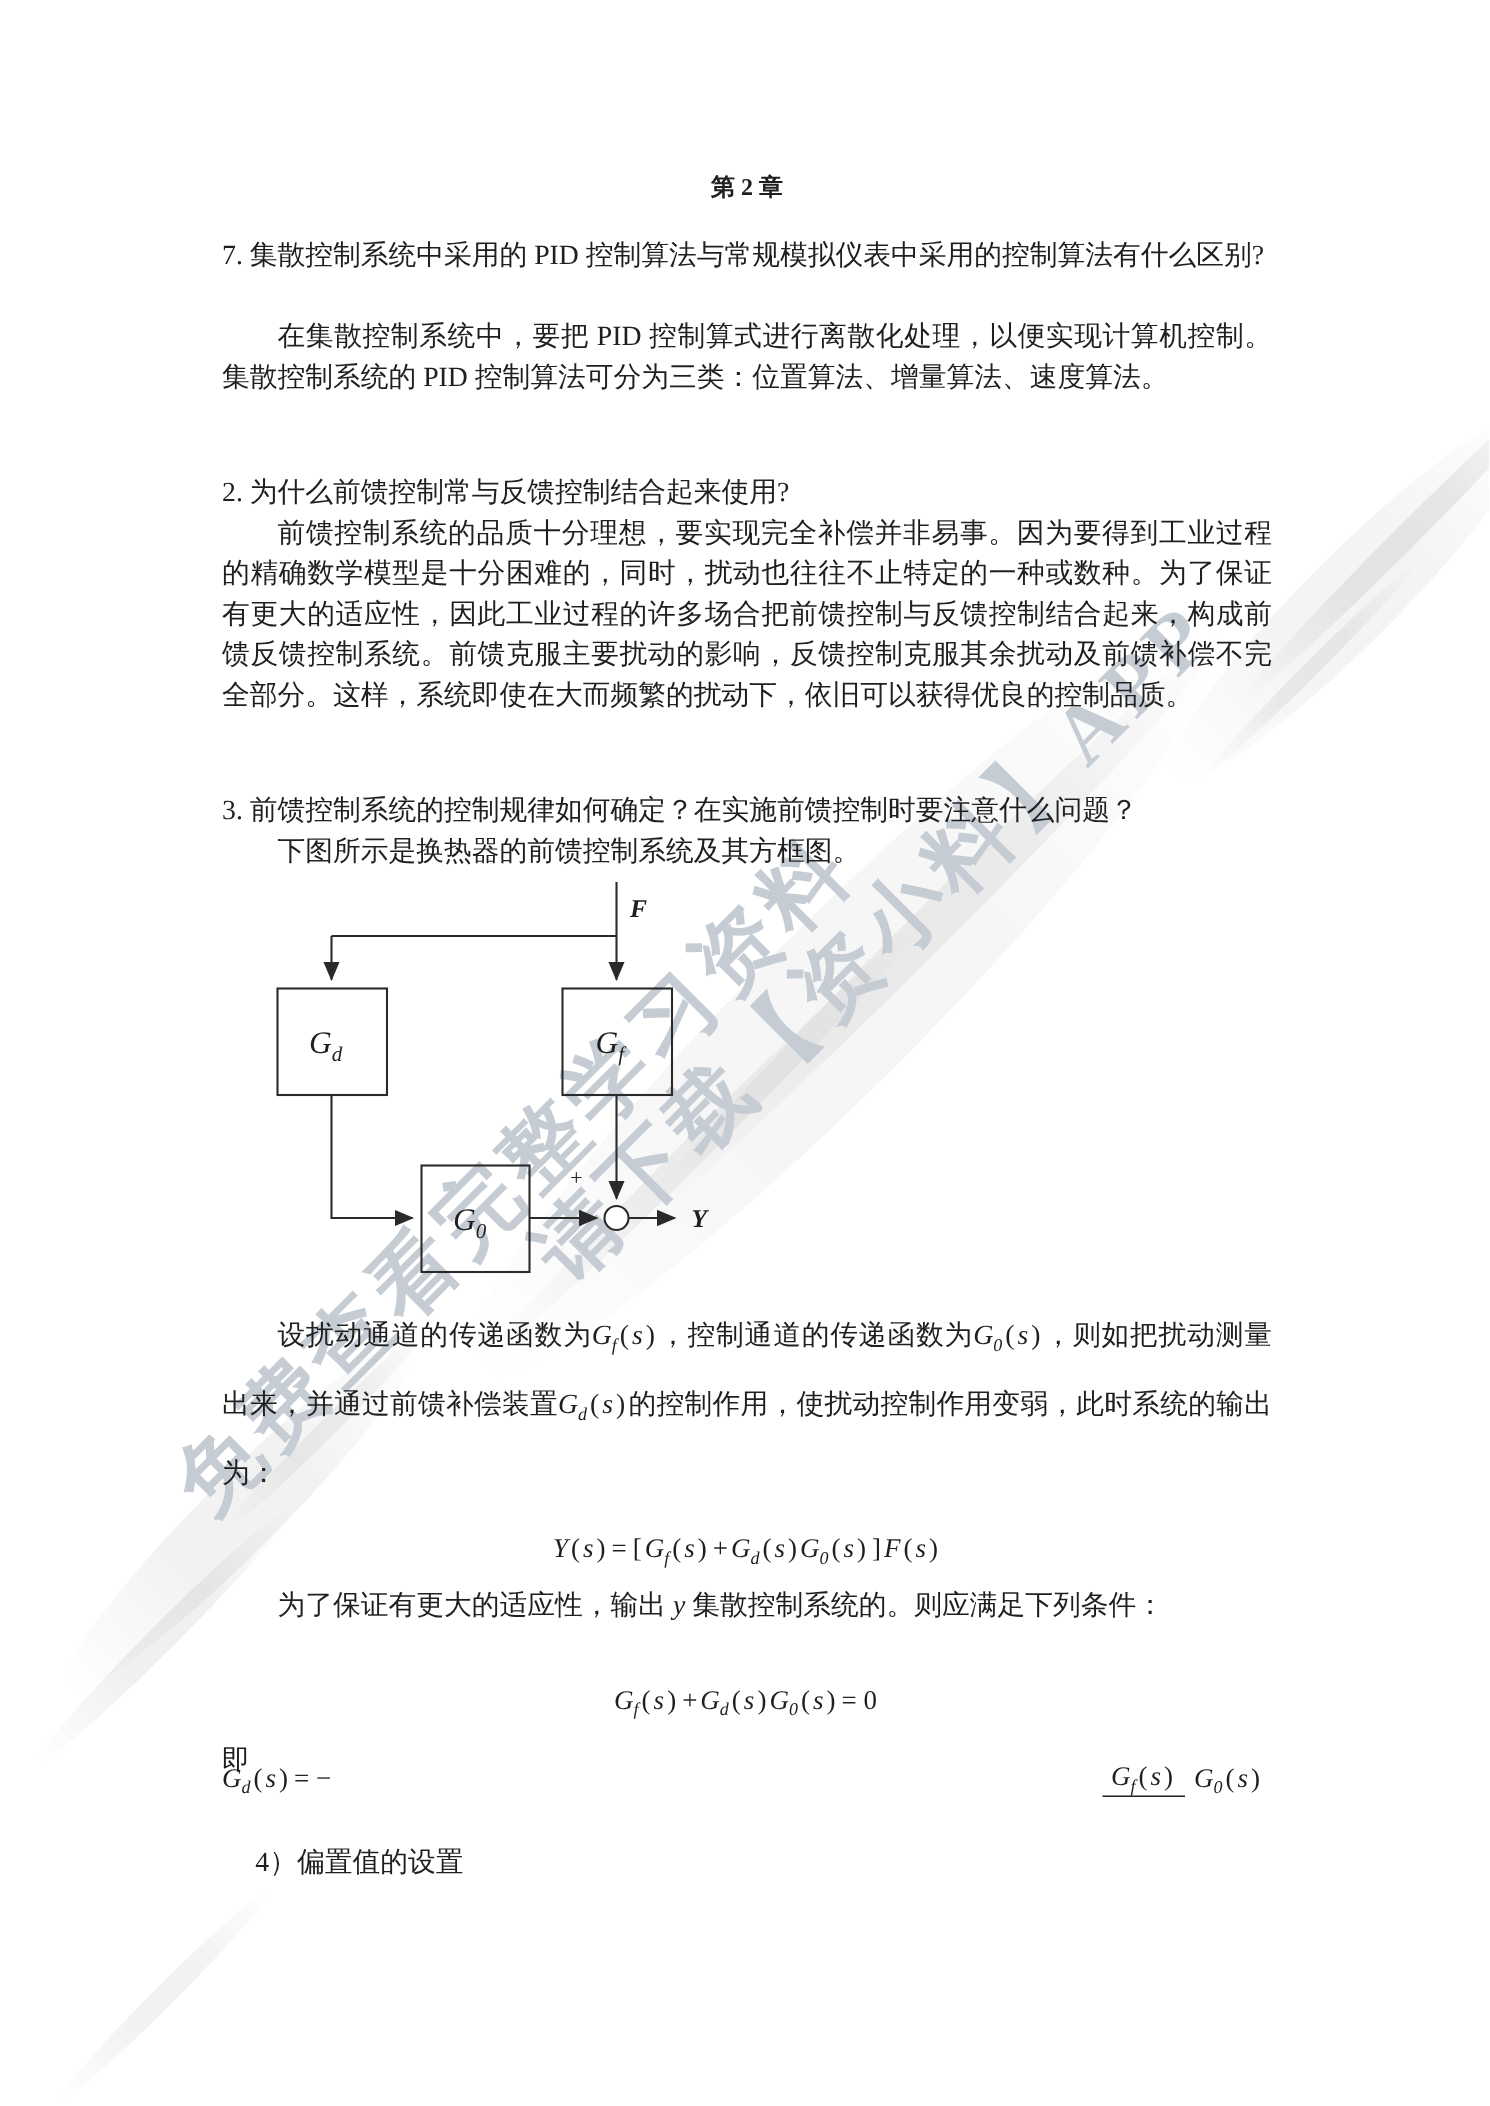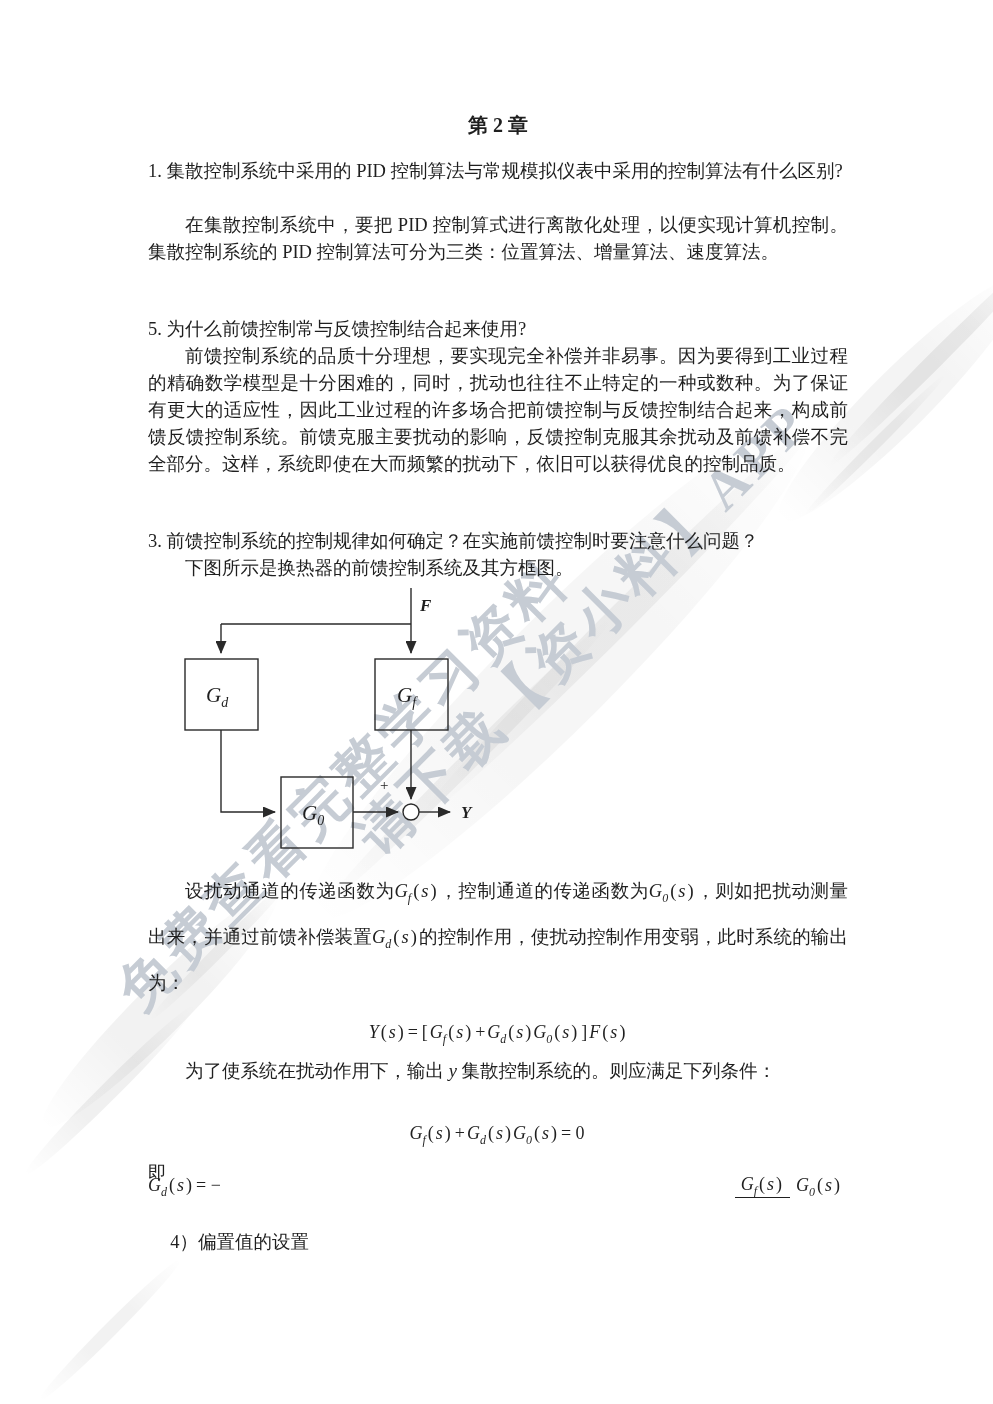--- a/index.html
+++ b/index.html
@@ -38,21 +38,21 @@
   .blk{
     position:absolute;
     left:148px;width:700px;
     font-size:18.5px;line-height:27px;
     text-align:justify;
     z-index:3;
   }
   .title{
     text-align:center;
     font-weight:bold;
-    font-size:20px;
+    font-size:16px;
   }
   .indent2{text-indent:2em;}
   .indent1{text-indent:1.2em;}
   .mathpara{line-height:46px;}
   .formula{text-align:center;font-size:18px;line-height:24px;margin-top:15px;}
   .mi{font-style:italic;}
   .mo{font-style:normal;margin:0 2px;}
   sub.mi{font-size:12px;line-height:0;font-style:italic;}
   .fracline{display:inline-flex;align-items:center;justify-content:space-between;}
   .frac{display:inline-flex;flex-direction:row;vertical-align:middle;text-align:center;margin-left:2px;}
@@ -83,24 +83,24 @@
     <div class="streak" style="left:-10px;top:1081px;width:240px;height:18px;background:linear-gradient(90deg,rgba(0,0,0,0) 0%,rgba(0,0,0,0.06) 35%,rgba(0,0,0,0.06) 65%,rgba(0,0,0,0) 100%);"></div>
     <div class="streak" style="left:120px;top:944px;width:200px;height:12px;background:linear-gradient(90deg,rgba(0,0,0,0) 0%,rgba(0,0,0,0.05) 35%,rgba(0,0,0,0.05) 65%,rgba(0,0,0,0) 100%);"></div>
     <div class="streak" style="left:10px;top:1323px;width:200px;height:14px;background:linear-gradient(90deg,rgba(0,0,0,0) 0%,rgba(0,0,0,0.05) 35%,rgba(0,0,0,0.05) 65%,rgba(0,0,0,0) 100%);"></div>
   </div>
 
   <div class="wm" style="left: 127px; top: 970px; color: rgb(198, 204, 212);">免费查看完整学习资料</div>
   <div class="wm" style="left: 367px; top: 815px; color: rgb(198, 204, 212);">请下载【资小料】APP</div>
 
   <div class="blk title" style="top:112px;">第 2 章</div>
 
-  <div class="blk" style="top:158px;">1. 集散控制系统中采用的 PID 控制算法与常规模拟仪表中采用的控制算法有什么区别?</div>
+  <div class="blk" style="top:158px;">7. 集散控制系统中采用的 PID 控制算法与常规模拟仪表中采用的控制算法有什么区别?</div>
   <div class="blk indent2" style="top:212px;">在集散控制系统中，要把 PID 控制算式进行离散化处理，以便实现计算机控制。集散控制系统的 PID 控制算法可分为三类：位置算法、增量算法、速度算法。</div>
 
-  <div class="blk" style="top:316px;">5. 为什么前馈控制常与反馈控制结合起来使用?</div>
+  <div class="blk" style="top:316px;">2. 为什么前馈控制常与反馈控制结合起来使用?</div>
   <div class="blk indent2" style="top:343px;">前馈控制系统的品质十分理想，要实现完全补偿并非易事。因为要得到工业过程的精确数学模型是十分困难的，同时，扰动也往往不止特定的一种或数种。为了保证有更大的适应性，因此工业过程的许多场合把前馈控制与反馈控制结合起来，构成前馈反馈控制系统。前馈克服主要扰动的影响，反馈控制克服其余扰动及前馈补偿不完全部分。这样，系统即使在大而频繁的扰动下，依旧可以获得优良的控制品质。</div>
 
   <div class="blk" style="top:528px;">3. 前馈控制系统的控制规律如何确定？在实施前馈控制时要注意什么问题？</div>
   <div class="blk indent2" style="top:555px;">下图所示是换热器的前馈控制系统及其方框图。</div>
 
   <svg class="diagram" style="left:175px;top:586px;" width="310" height="292" viewBox="175 586 310 292">
     <defs>
       <marker id="arw" markerUnits="userSpaceOnUse" markerWidth="13" markerHeight="11" refX="12" refY="5.5" orient="auto">
         <path d="M0,0 L13,5.5 L0,11 Z" fill="#2a2a2a"></path>
       </marker>
@@ -123,21 +123,21 @@
     <text class="dlabel" x="397" y="702"><tspan>G</tspan><tspan class="dsub" dy="5">f</tspan></text>
     <text class="dlabel" x="302" y="820"><tspan>G</tspan><tspan class="dsub" dy="5">0</tspan></text>
     <text class="plus" x="380" y="790">+</text>
     <text class="iolabel" x="461" y="818">Y</text>
   </svg>
 
   <div class="blk indent2 mathpara" style="top:868px;"><span>设扰动通道的传递函数为</span><span class="mi">G</span><sub class="mi">f</sub><span class="mo">(</span><span class="mi">s</span><span class="mo">)</span><span>，控制通道的传递函数为</span><span class="mi">G</span><sub class="mi">0</sub><span class="mo">(</span><span class="mi">s</span><span class="mo">)</span><span>，则如把扰动测量出来，并通过前馈补偿装置</span><span class="mi">G</span><sub class="mi">d</sub><span class="mo">(</span><span class="mi">s</span><span class="mo">)</span><span>的控制作用，使扰动控制作用变弱，此时系统的输出为：</span></div>
 
   <div class="blk formula" style="top:1005px;"><span class="mi">Y</span><span class="mo">(</span><span class="mi">s</span><span class="mo">)</span><span class="mo">=</span><span class="mo">[</span><span class="mi">G</span><sub class="mi">f</sub><span class="mo">(</span><span class="mi">s</span><span class="mo">)</span><span class="mo">+</span><span class="mi">G</span><sub class="mi">d</sub><span class="mo">(</span><span class="mi">s</span><span class="mo">)</span><span class="mi">G</span><sub class="mi">0</sub><span class="mo">(</span><span class="mi">s</span><span class="mo">)</span><span class="mo">]</span><span class="mi">F</span><span class="mo">(</span><span class="mi">s</span><span class="mo">)</span></div>
 
-  <div class="blk indent2" style="top:1058px;"><span>为了使系统在扰动作用下，输出 </span><span class="mi">y</span><span> 集散控制系统的。则应满足下列条件：</span></div>
+  <div class="blk indent2" style="top:1058px;"><span>为了保证有更大的适应性，输出 </span><span class="mi">y</span><span> 集散控制系统的。则应满足下列条件：</span></div>
 
   <div class="blk formula" style="top:1106px;"><span class="mi">G</span><sub class="mi">f</sub><span class="mo">(</span><span class="mi">s</span><span class="mo">)</span><span class="mo">+</span><span class="mi">G</span><sub class="mi">d</sub><span class="mo">(</span><span class="mi">s</span><span class="mo">)</span><span class="mi">G</span><sub class="mi">0</sub><span class="mo">(</span><span class="mi">s</span><span class="mo">)</span><span class="mo">= 0</span></div>
 
   <span class="ji" style="top:1160px;">即</span>
   <div class="blk formula fracline" style="top:1142px;height:56px;">
     <span><span class="mi">G</span><sub class="mi">d</sub><span class="mo">(</span><span class="mi">s</span><span class="mo">)</span><span class="mo">= −</span></span>
     <span class="frac">
       <span class="num"><span class="mi">G</span><sub class="mi">f</sub><span class="mo">(</span><span class="mi">s</span><span class="mo">)</span></span>
       <span class="den"><span class="mi">G</span><sub class="mi">0</sub><span class="mo">(</span><span class="mi">s</span><span class="mo">)</span></span>
     </span>

